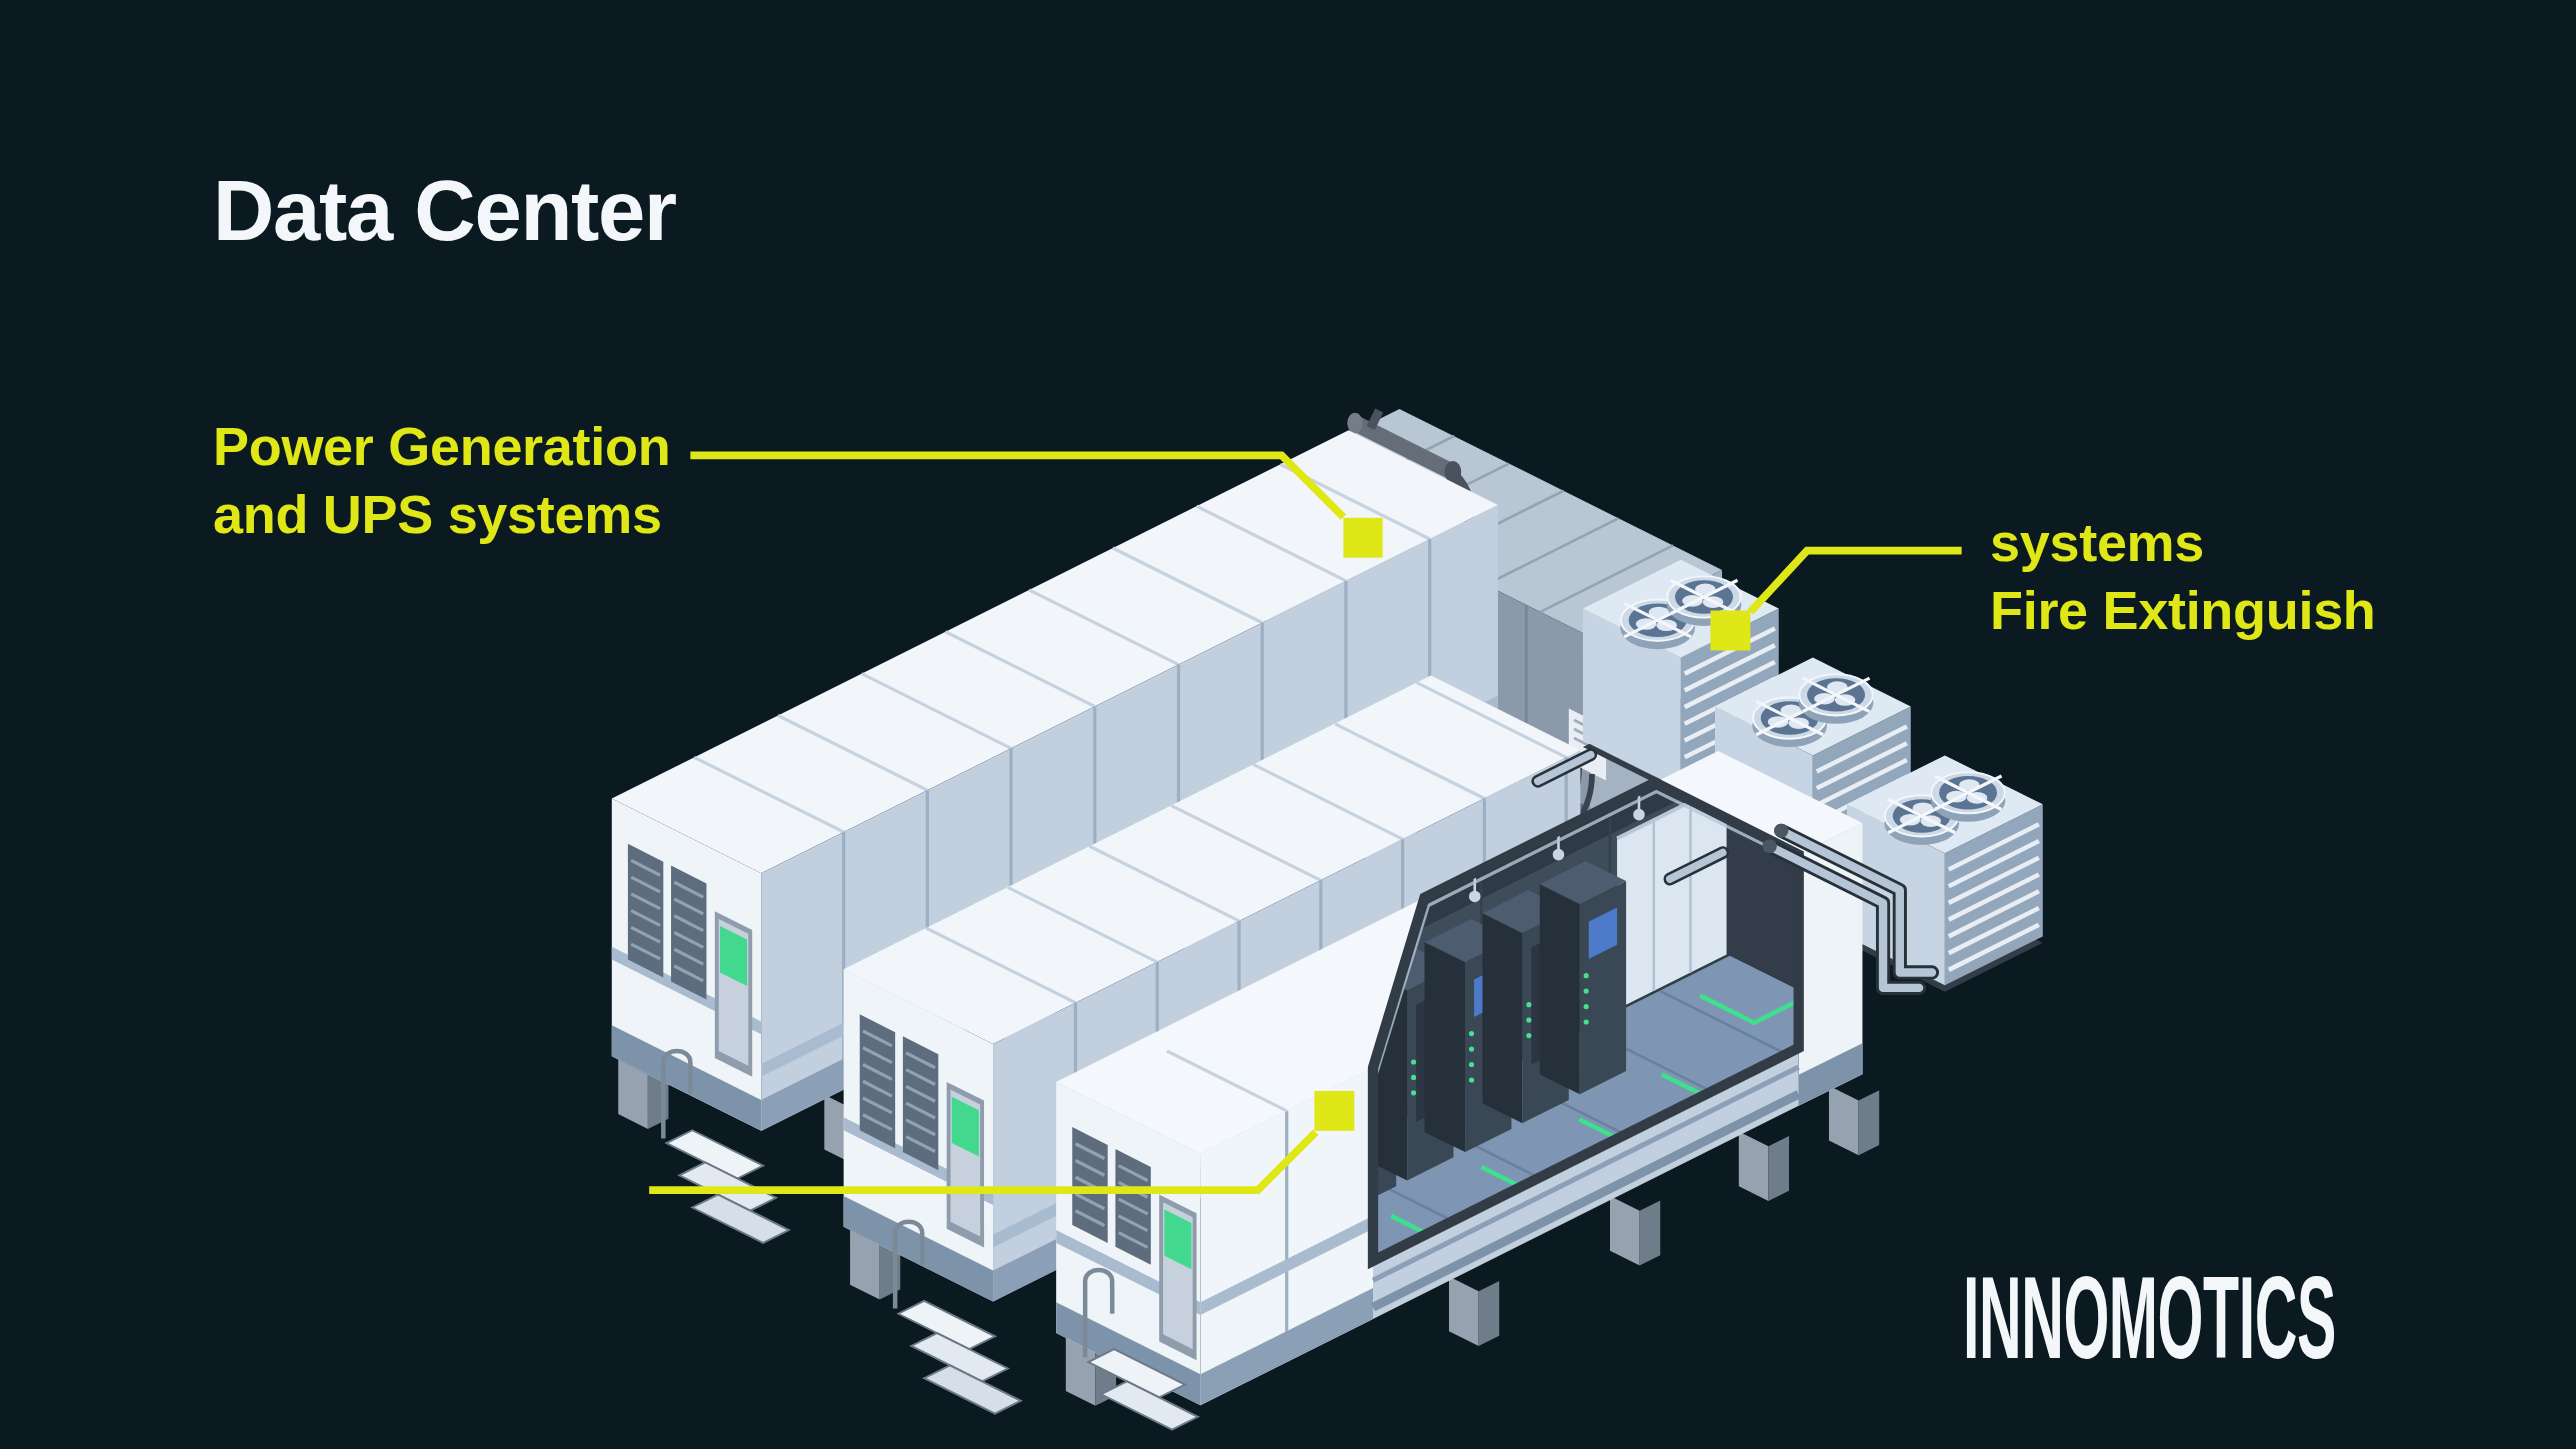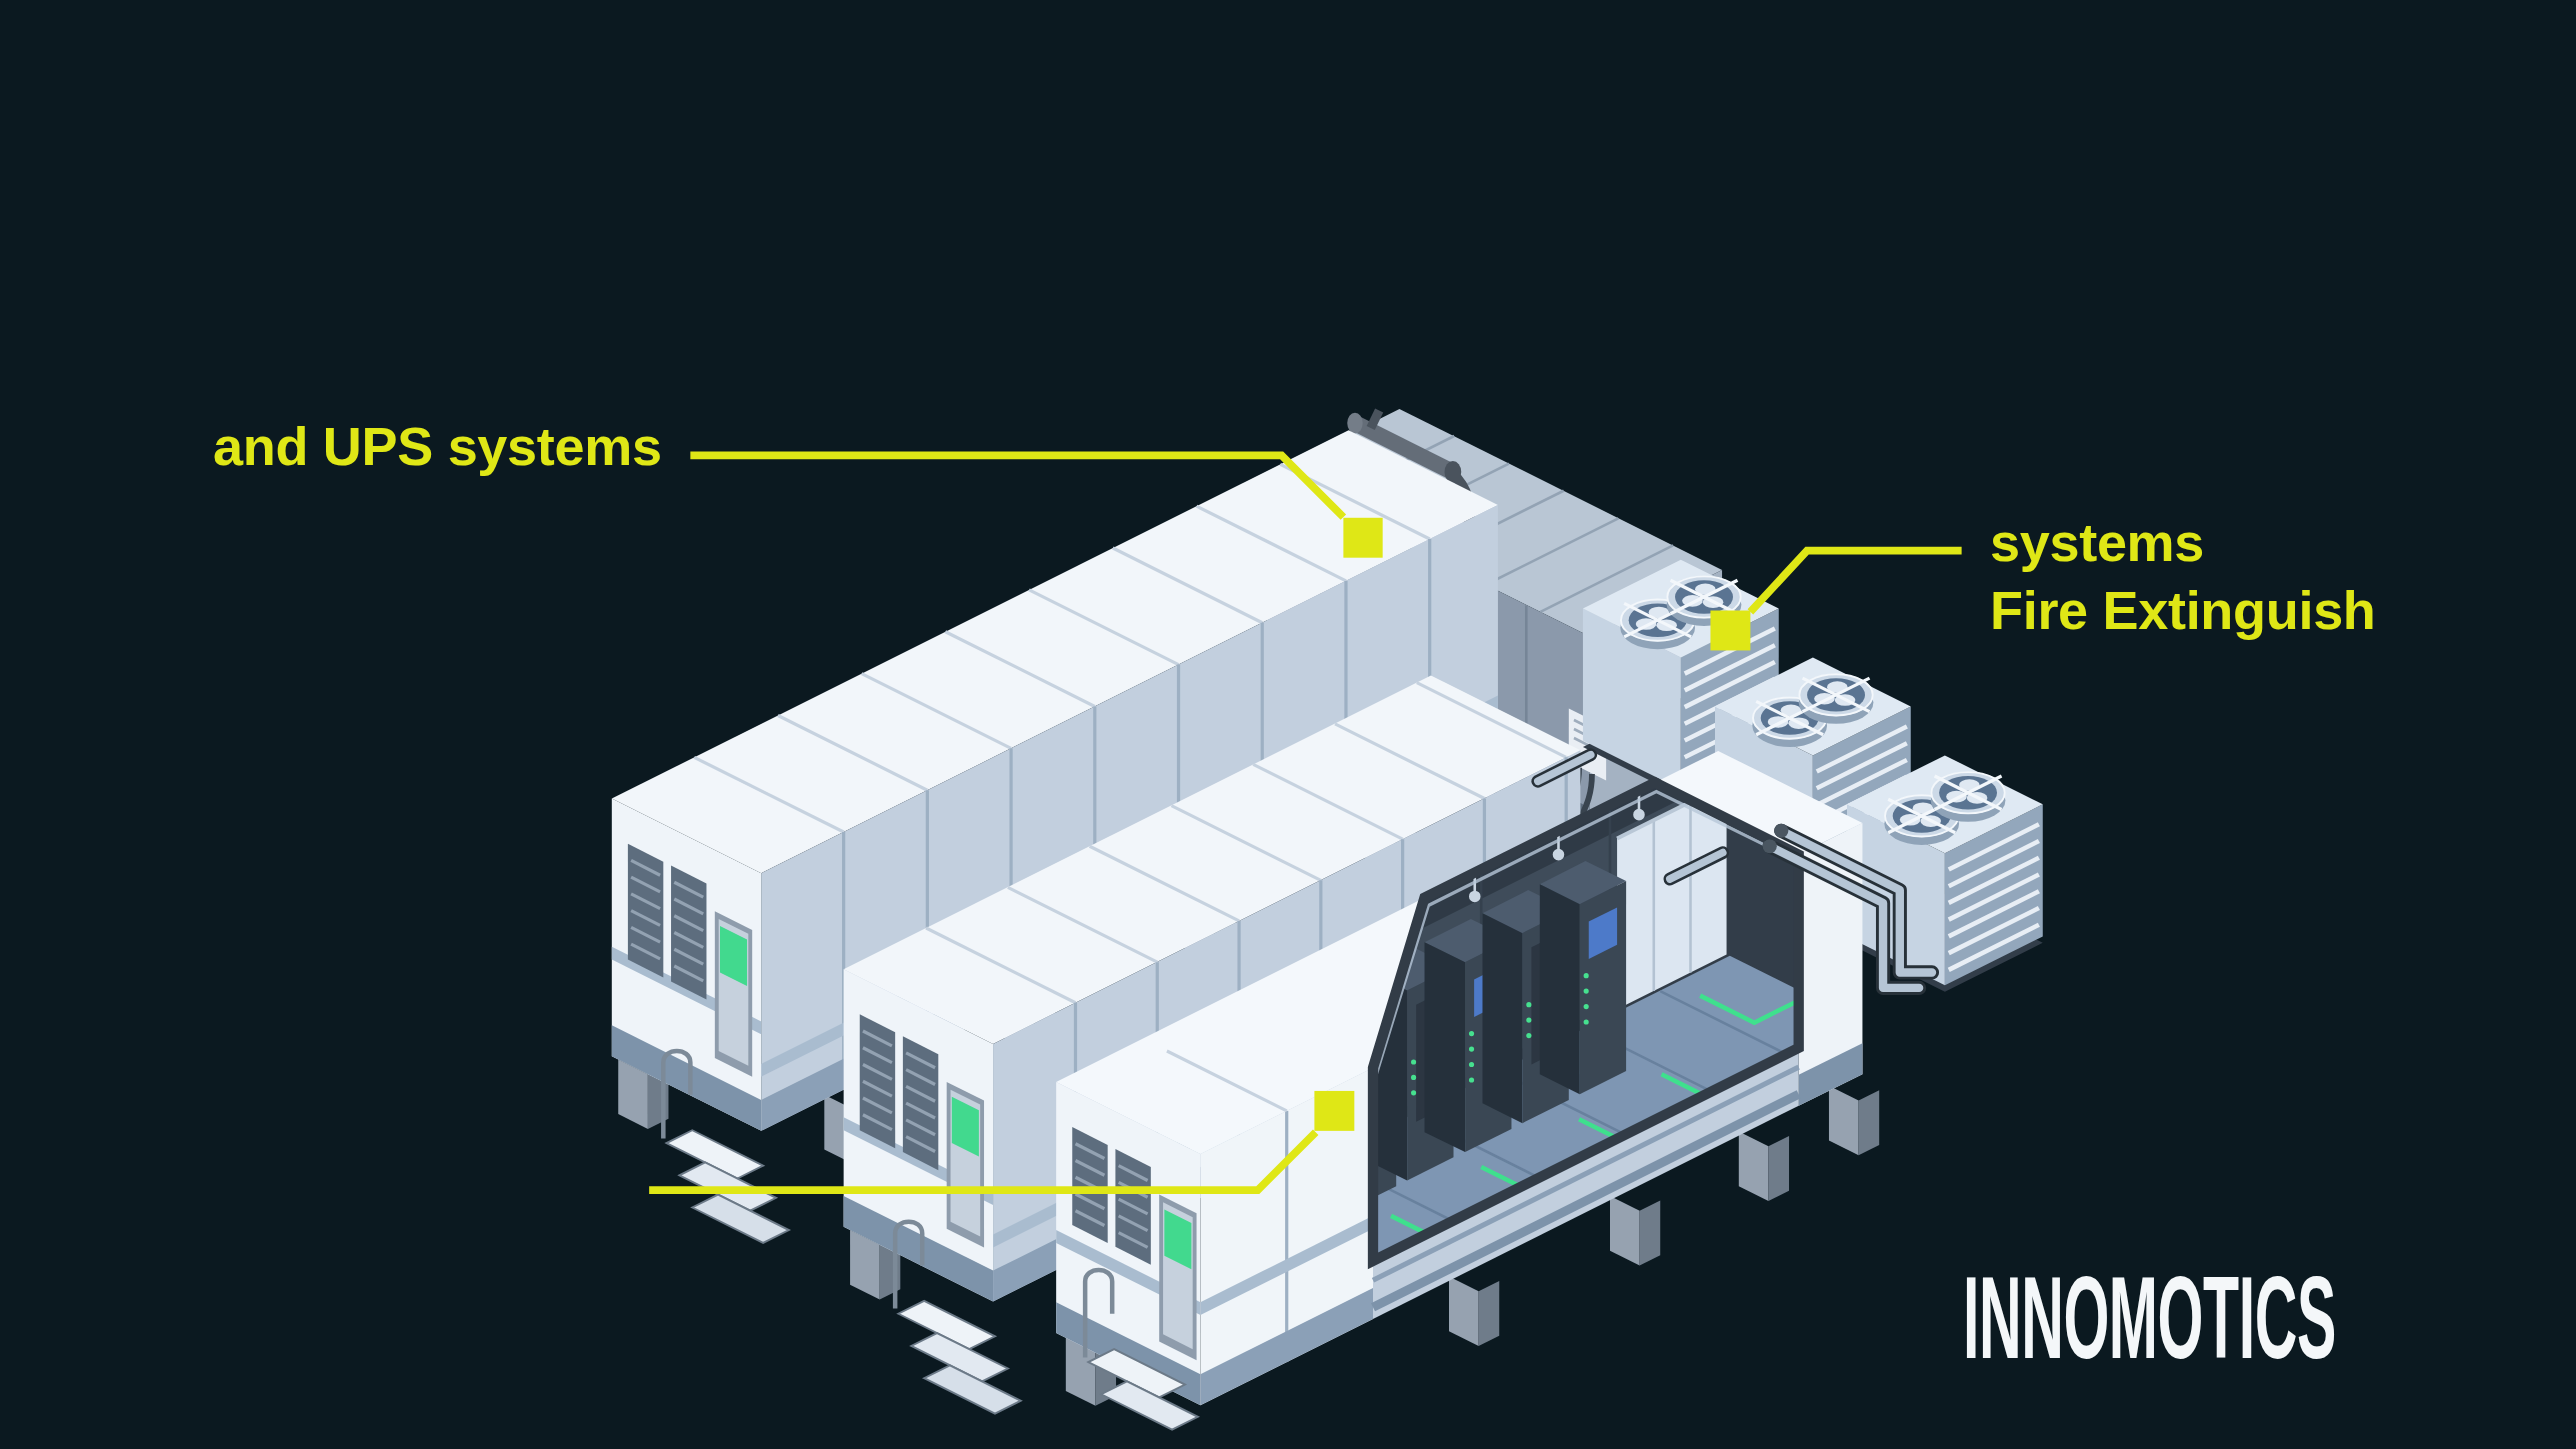--- a/index.html
+++ b/index.html
@@ -529,22 +529,24 @@
   <g>
     <polyline class="callout-line" points="3046,855 2806,855 2718,950"></polyline>
     <rect class="callout-marker" x="2656" y="948" width="62" height="62"></rect>
   </g>
   <g>
     <polyline class="callout-line" points="1008,1848 1953,1848 2043,1758"></polyline>
     <rect class="callout-marker" x="2041" y="1694" width="62" height="62"></rect>
   </g>
 </svg>
 
+  <div class="page-title">Data Center</div>
 
   <div class="callout-label label-power">
+    <div>Power Generation</div>
     <div>and UPS systems</div>
   </div>
 
   <div class="callout-label label-fire">
     <div>systems</div>
     <div>Fire Extinguish</div>
   </div>
 
 
   <div class="brand-logo">INNOMOTICS</div>

